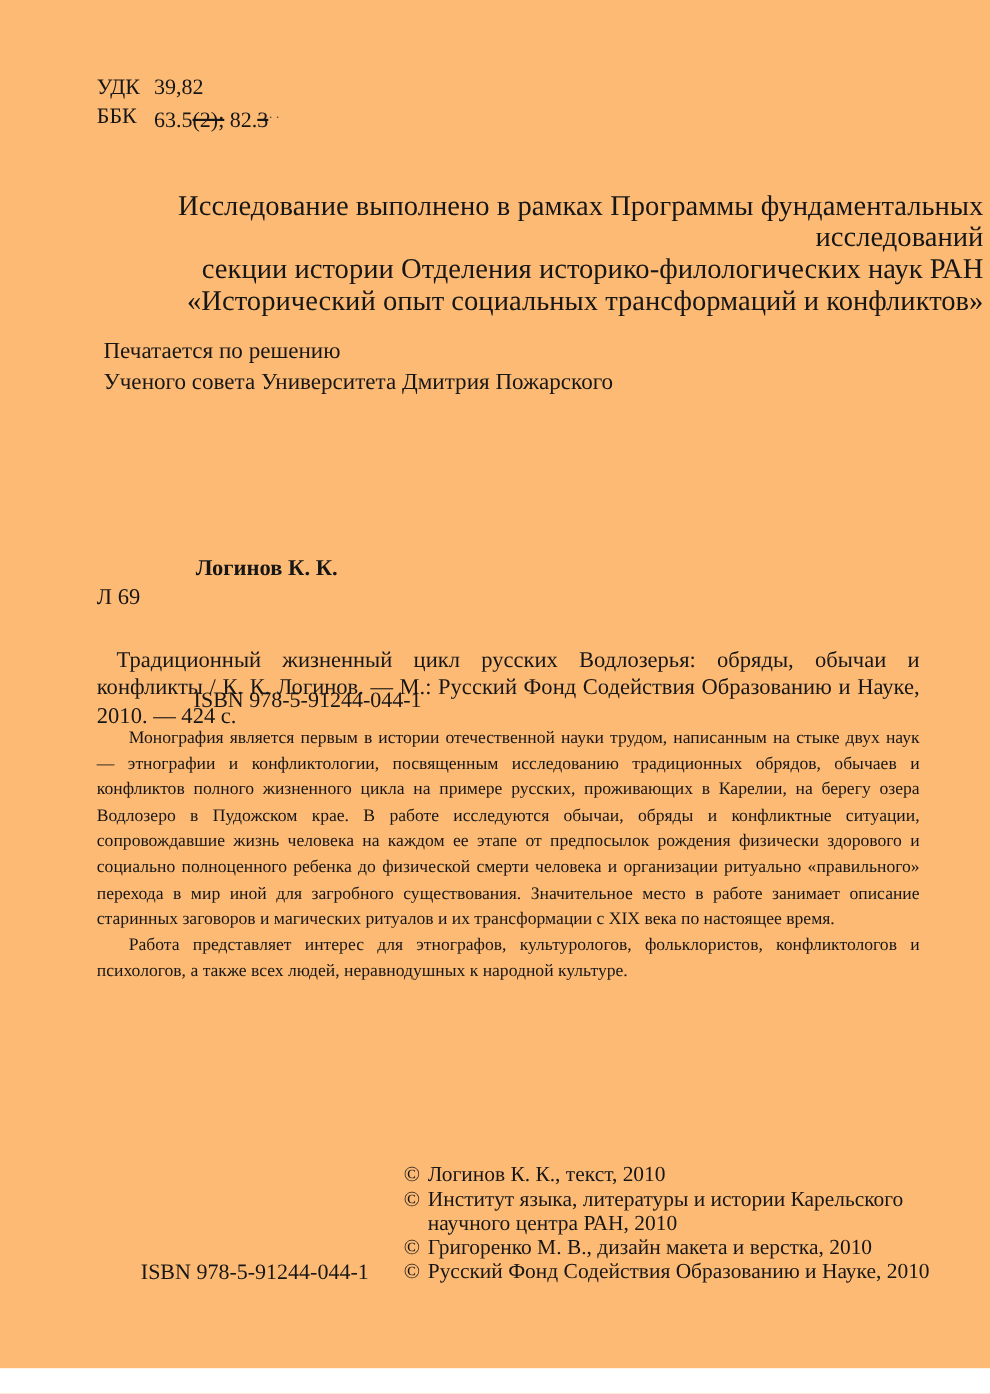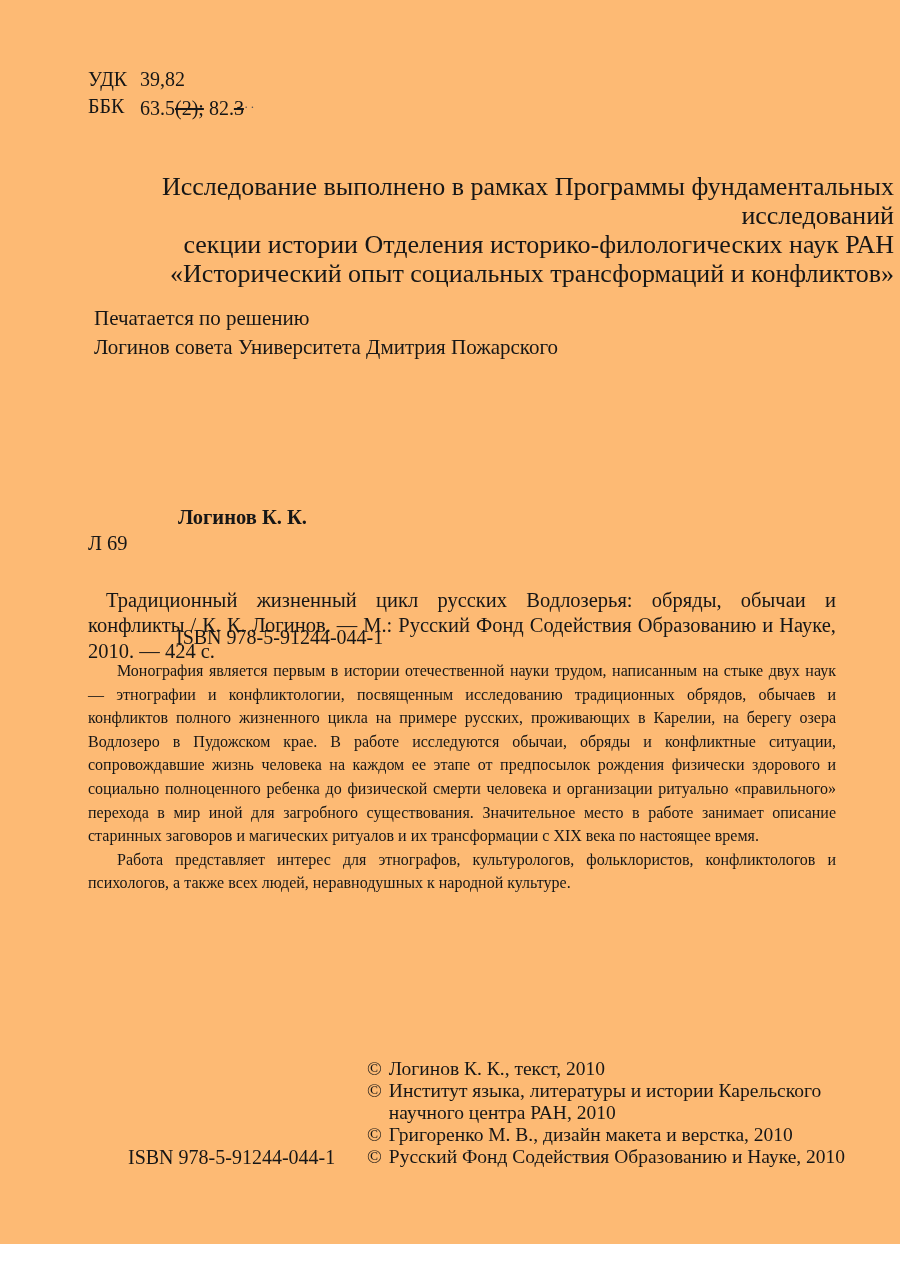--- a/index.html
+++ b/index.html
@@ -131,21 +131,21 @@
   </div>
 
   <div class="program-note">
     <div>Исследование выполнено в рамках Программы фундаментальных исследований</div>
     <div>секции истории Отделения историко-филологических наук РАН</div>
     <div>«Исторический опыт социальных трансформаций и конфликтов»</div>
   </div>
 
   <div class="print-note">
     <div>Печатается по решению</div>
-    <div>Логинов совета Университета Дмитрия Пожарского</div>
+    <div>Ученого совета Университета Дмитрия Пожарского</div>
   </div>
 
   <div class="catalog">
     <div class="catalog-author">Логинов К. К.</div>
     <div class="catalog-row">
       <div class="catalog-code">Л 69</div>
       <div class="catalog-desc">Традиционный жизненный цикл русских Водлозерья: обряды, обычаи и конфликты / К. К. Логинов. — М.: Русский Фонд Содействия Образованию и Науке, 2010. — 424 с.</div>
     </div>
   </div>
   <div class="isbn-top">ISBN 978-5-91244-044-1</div>

